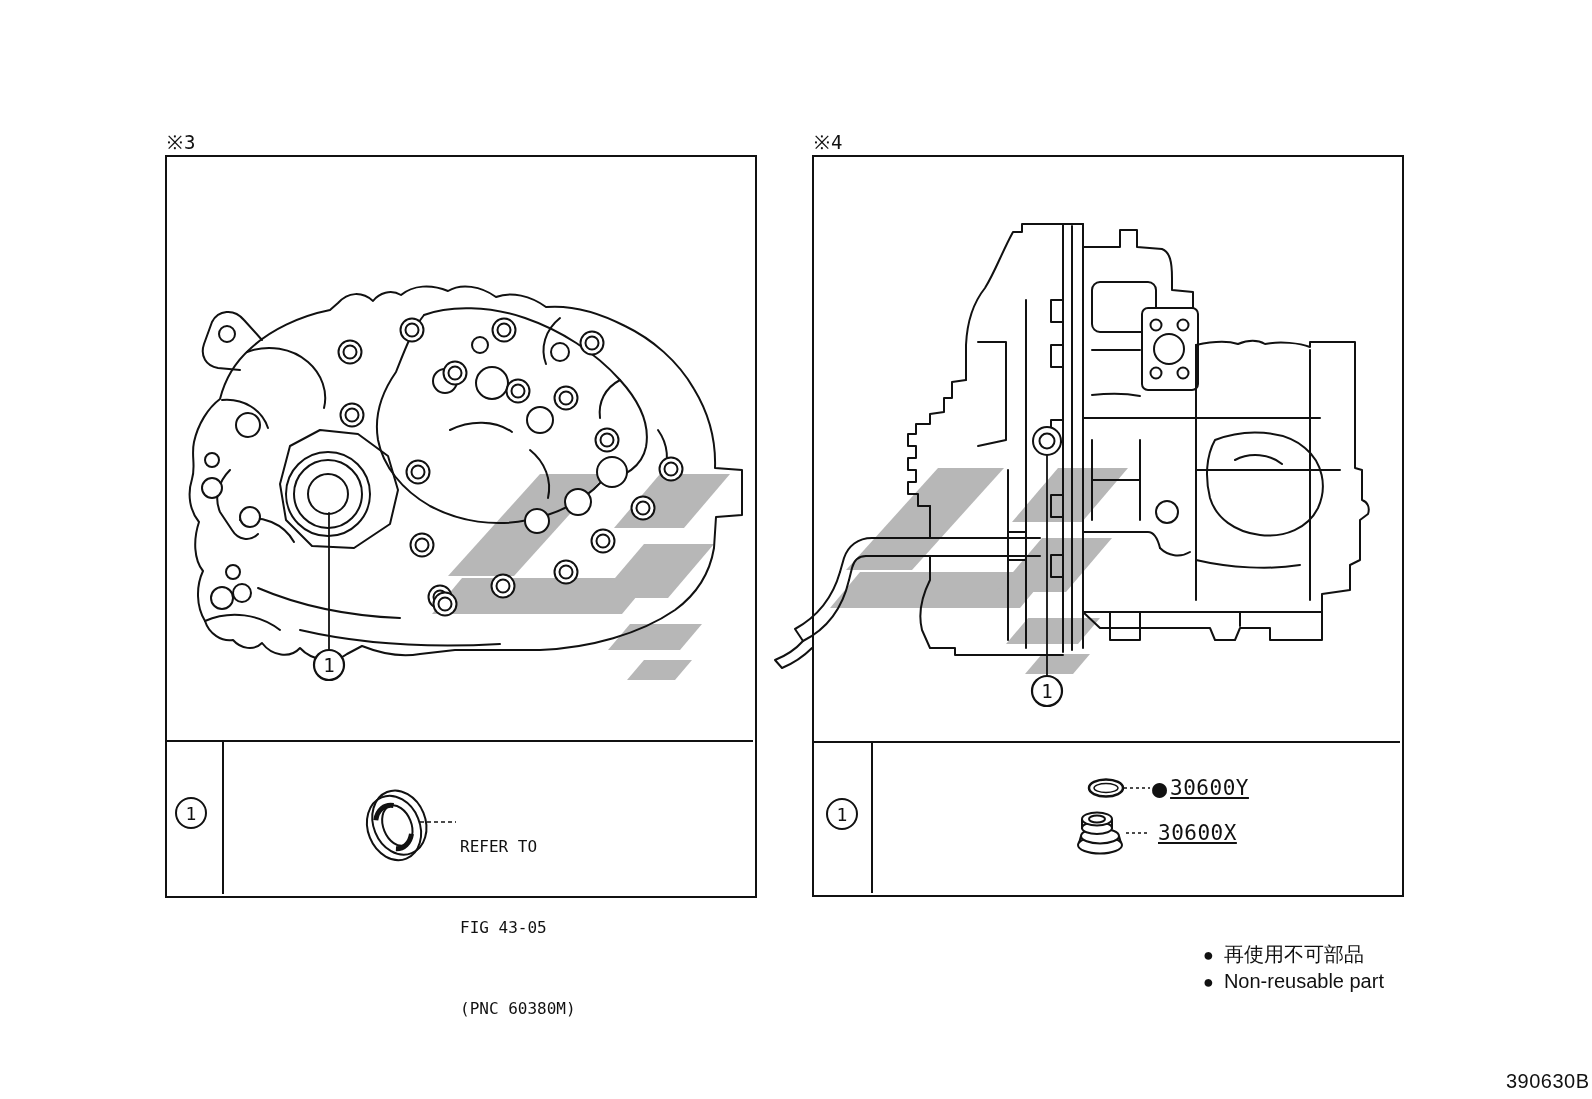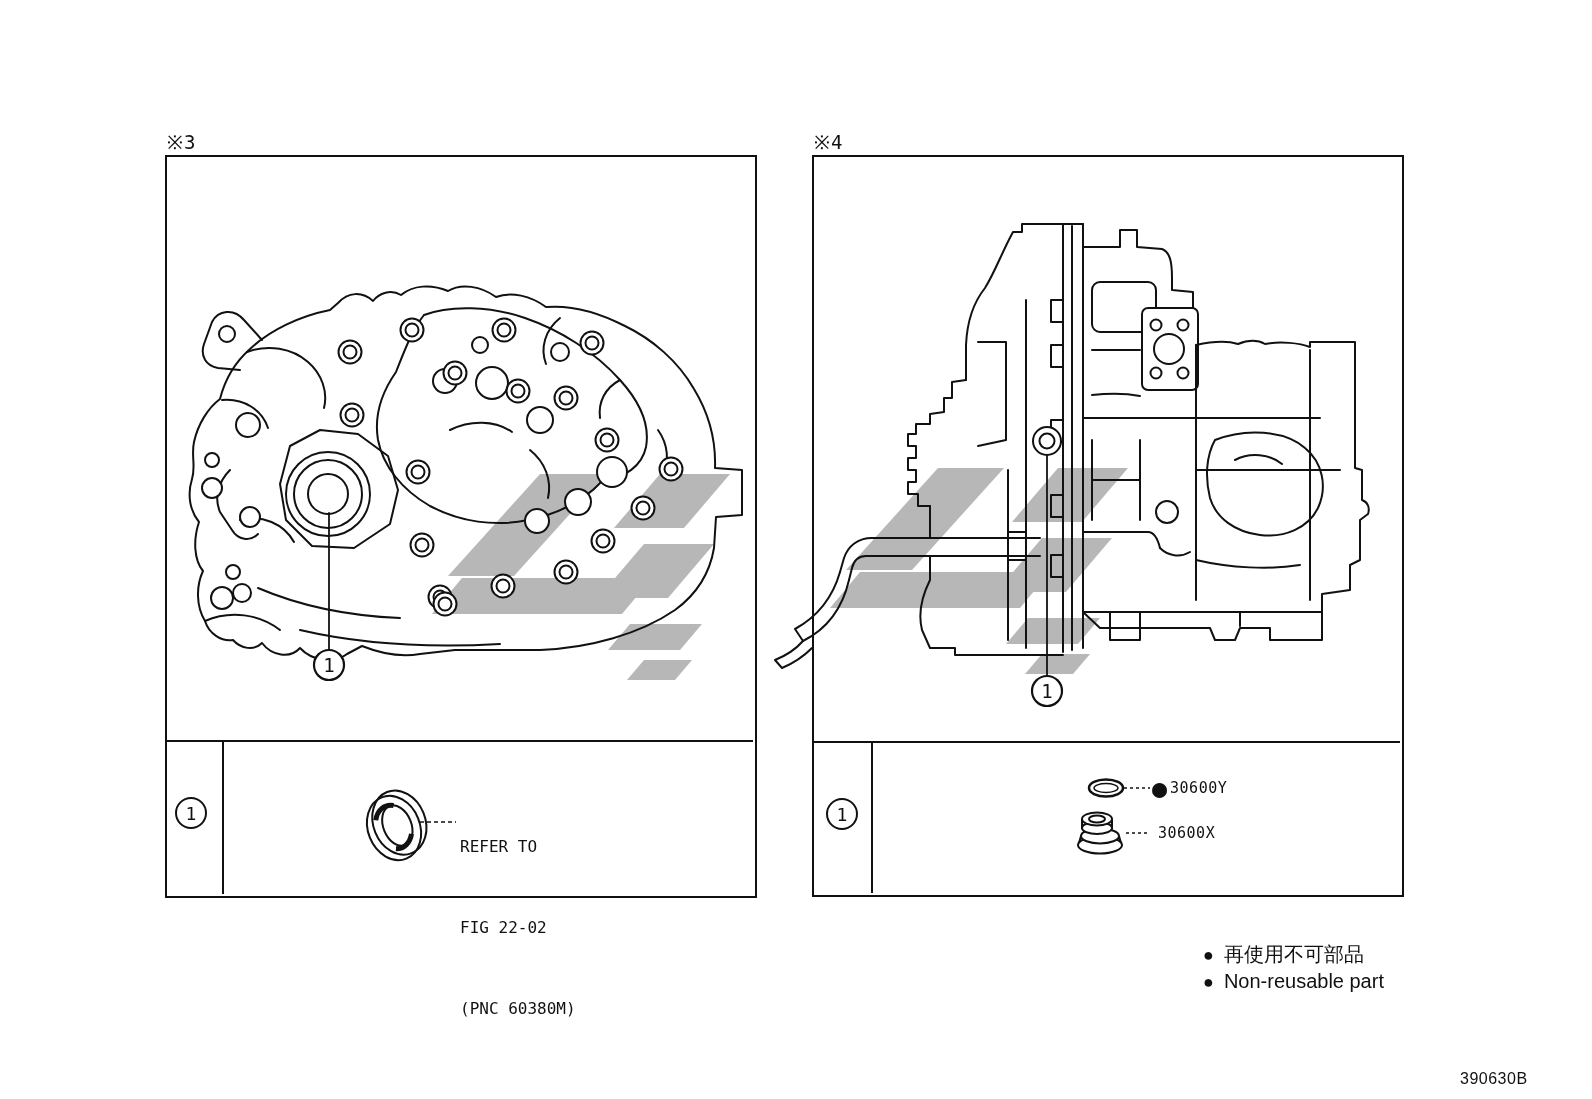--- a/index.html
+++ b/index.html
@@ -16,27 +16,27 @@
   .item-circle{position:absolute;width:32px;height:32px;border:2px solid #111;border-radius:50%;
        box-sizing:border-box;display:flex;align-items:center;justify-content:center;
        font-size:18px;background:#fff;}
   #item3{left:175px;top:797px;}
   #item4{left:826px;top:798px;}
   .note{position:absolute;left:460px;top:779px;font-size:16px;line-height:27px;white-space:pre;}
   .part-label{position:absolute;display:flex;align-items:center;gap:3px;height:28px;}
   #part-y{left:1152px;top:774px;}
   #part-x{left:1155px;top:819px;}
   .part-bullet{font-size:25px;line-height:1;}
-  .part-code{font-size:15px;letter-spacing:0.5px;}
+  .part-code{font-size:21px;letter-spacing:0.5px;text-decoration:underline;}
   .legend{position:absolute;left:1203px;top:941px;font-family:"Liberation Sans",sans-serif;
        font-size:20px;}
   .legend-row{display:flex;align-items:center;gap:10px;height:27px;}
   .legend-bullet{font-size:18px;line-height:1;}
-  .figure-code{position:absolute;left:1460px;top:1070px;font-family:"Liberation Sans",sans-serif;
-       font-size:16px;letter-spacing:0.5px;}
+  .figure-code{position:absolute;left:1506px;top:1070px;font-family:"Liberation Sans",sans-serif;
+       font-size:20px;letter-spacing:0.5px;}
   svg#art{position:absolute;left:0;top:0;}
   svg text{font-family:"DejaVu Sans Mono",monospace;}
 </style>
 </head>
 <body>
 
 <svg id="art" width="1592" height="1099" viewBox="0 0 1592 1099">
   <defs>
     <g id="bolt">
       <circle r="11.5" fill="#fff" stroke="#111" stroke-width="2"></circle>
@@ -264,21 +264,21 @@
 
 <div class="item-circle" id="item3">
   <span>1</span>
 </div>
 <div class="item-circle" id="item4">
   <span>1</span>
 </div>
 
 <div class="note">
   <div>REFER TO</div>
-  <div>FIG 22-02</div>
+  <div>FIG 43-05</div>
   <div>(PNC 60380M)</div>
 </div>
 
 <div class="part-label" id="part-y">
   <span class="part-bullet">●</span>
   <span class="part-code">30600Y</span>
 </div>
 <div class="part-label" id="part-x">
   <span class="part-bullet"></span>
   <span class="part-code">30600X</span>

